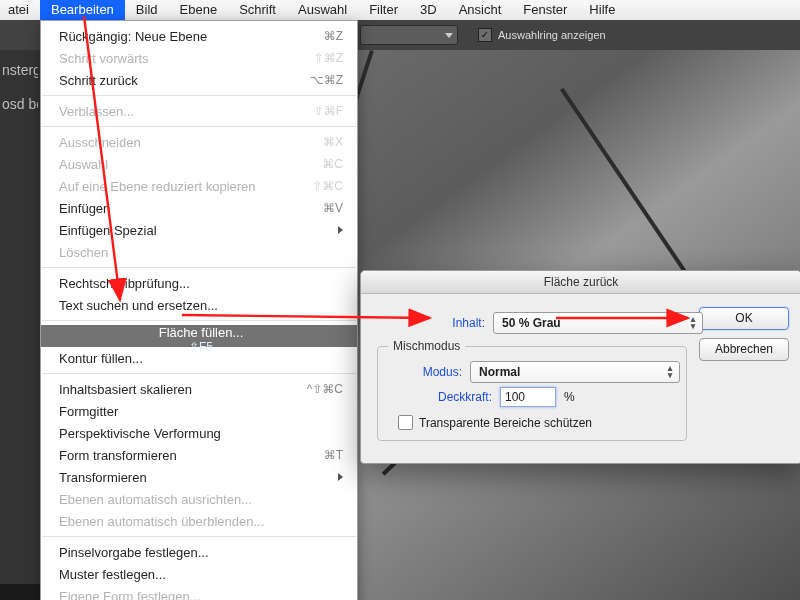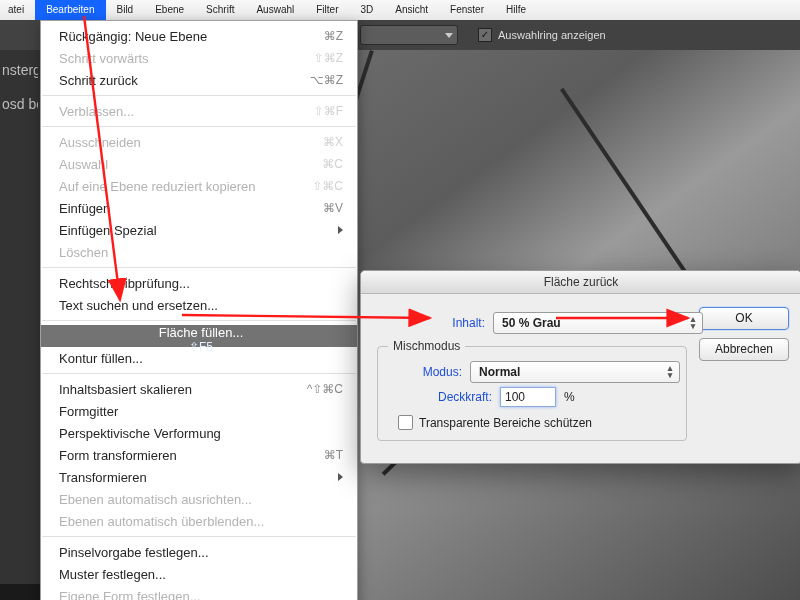--- a/index.html
+++ b/index.html
@@ -1,17 +1,17 @@
 <!DOCTYPE html>
 <html><head>
 <meta charset="utf-8">
 <style>
   html,body{margin:0;padding:0;width:800px;height:600px;overflow:hidden;font-family:"Lucida Grande","Helvetica Neue",Arial,sans-serif;font-size:12px;background:#1a1a1a;}
   
-  .menubar{position:absolute;top:0;left:0;right:0;height:20px;background:linear-gradient(#f8f8f8,#e9e9e9);border-bottom:1px solid #a6a6a6;display:flex;align-items:flex-start;padding-left:2px;color:#242424;font-size:10px;}
+  .menubar{position:absolute;top:0;left:0;right:0;height:20px;background:linear-gradient(#f8f8f8,#e9e9e9);border-bottom:1px solid #a6a6a6;display:flex;align-items:flex-start;padding-left:2px;color:#242424;font-size:13px;}
   .menubar .mitem{padding:0 11px;height:20px;line-height:20px;}
   .menubar .mitem.active{background:#1464ff;color:#fff;}
   .menubar .mitem.first-cut{padding-left:6px;}
   
   .optbar{position:absolute;top:20px;left:0;right:0;height:30px;background:#424242;border-bottom:1px solid #1e1e1e;display:flex;align-items:center;color:#ddd;font-size:11px;}
   .optbar .combo{margin-left:360px;width:92px;height:18px;background:#5c5c5c;border:1px solid #2c2c2c;border-radius:3px;display:flex;align-items:center;justify-content:flex-end;padding-right:4px;color:#ddd;}
   .optbar .combo span.tri{border-left:4px solid transparent;border-right:4px solid transparent;border-top:5px solid #ccc;}
   .optbar .chk{margin-left:20px;display:flex;align-items:center;gap:6px;}
   .optbar .chk .box{width:12px;height:12px;border:1px solid #222;background:#6c6c6c;display:flex;align-items:center;justify-content:center;color:#111;font-size:10px;line-height:10px;}
   

